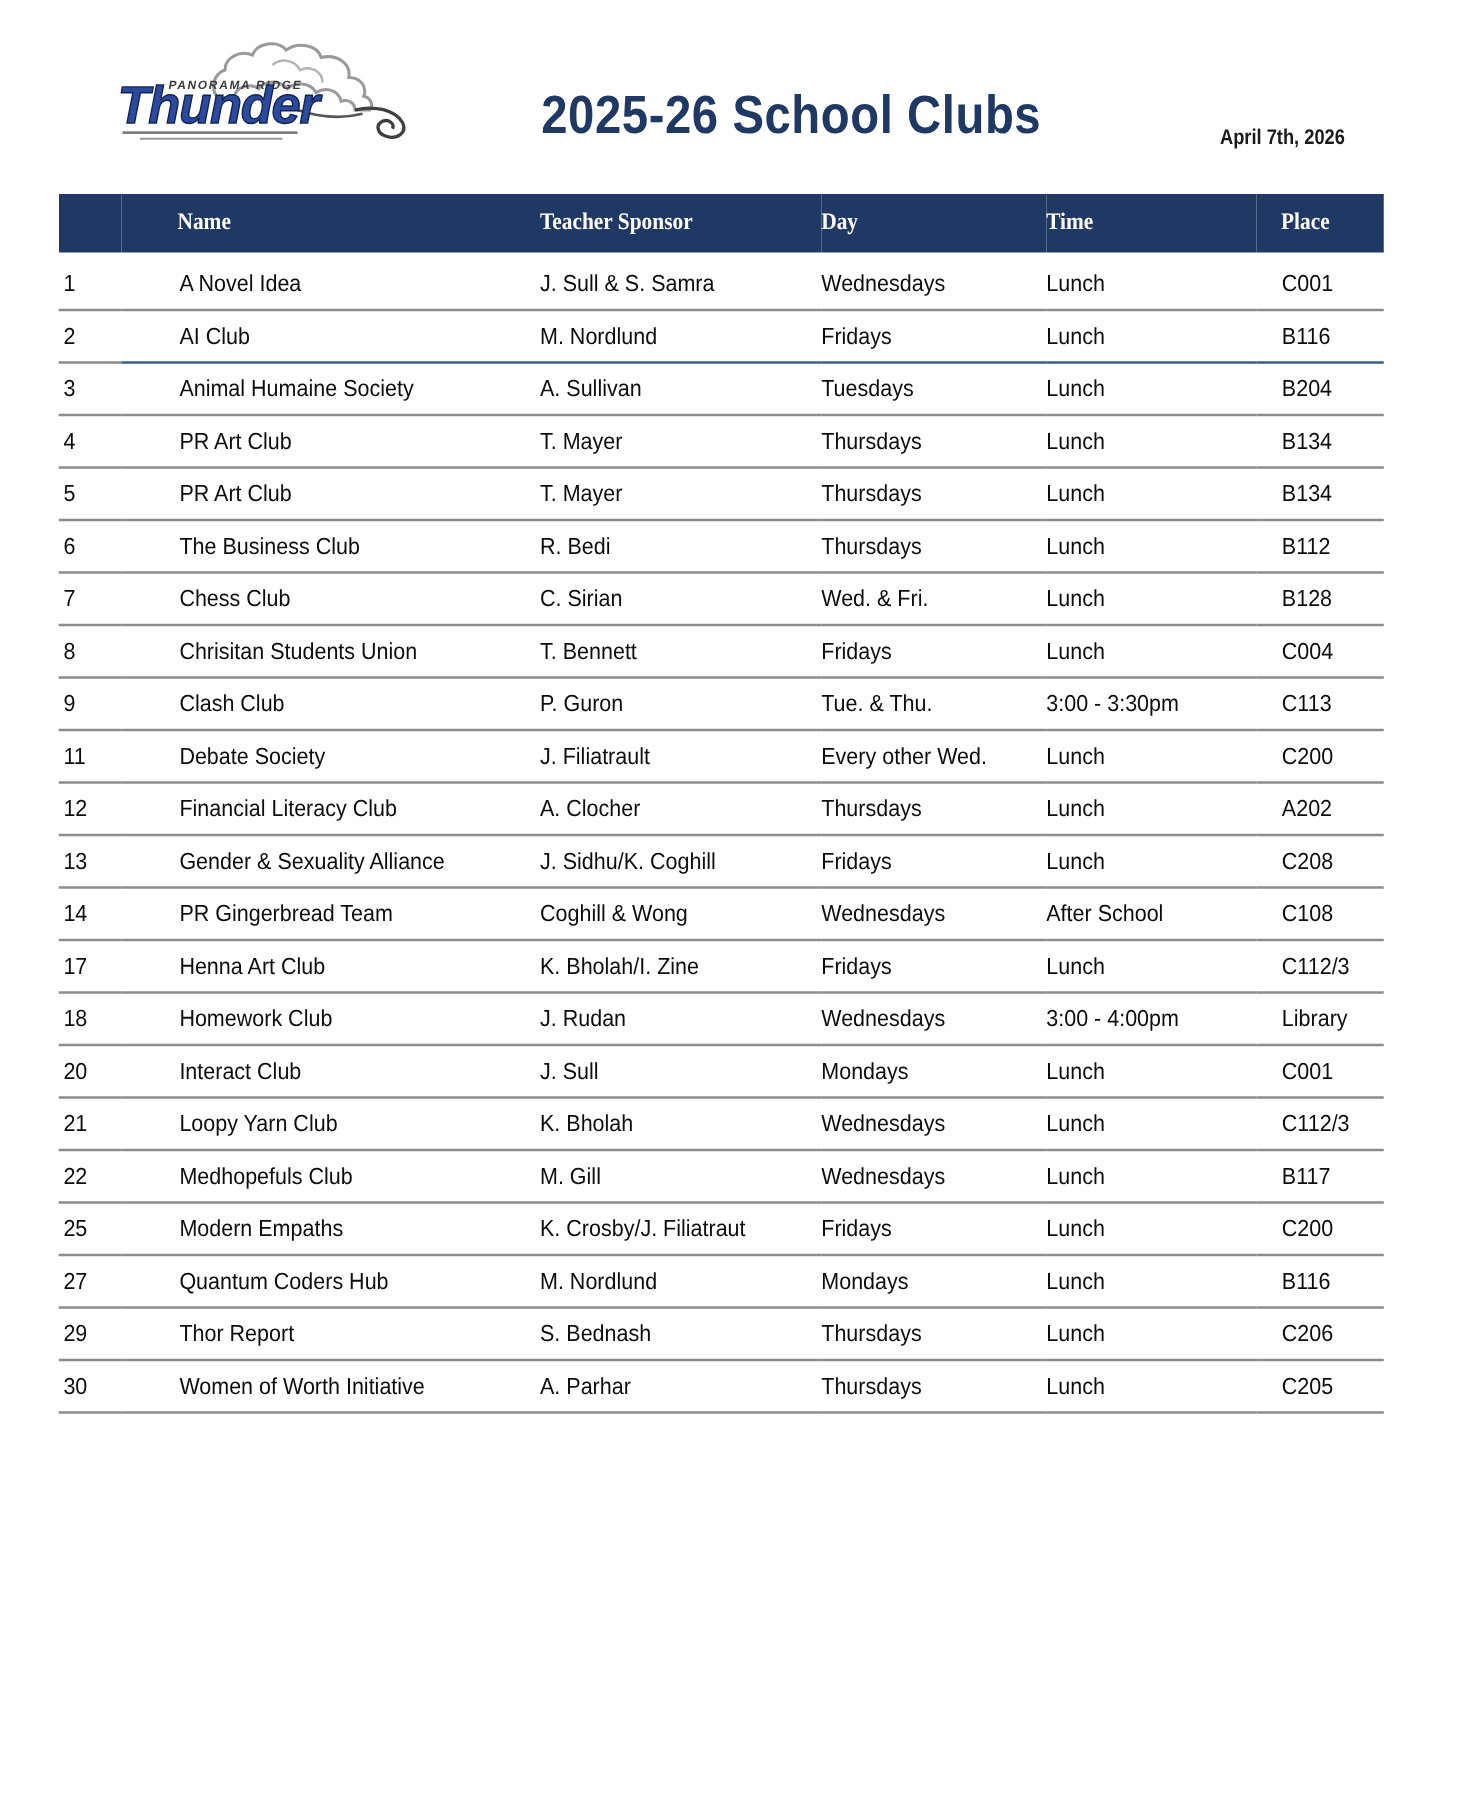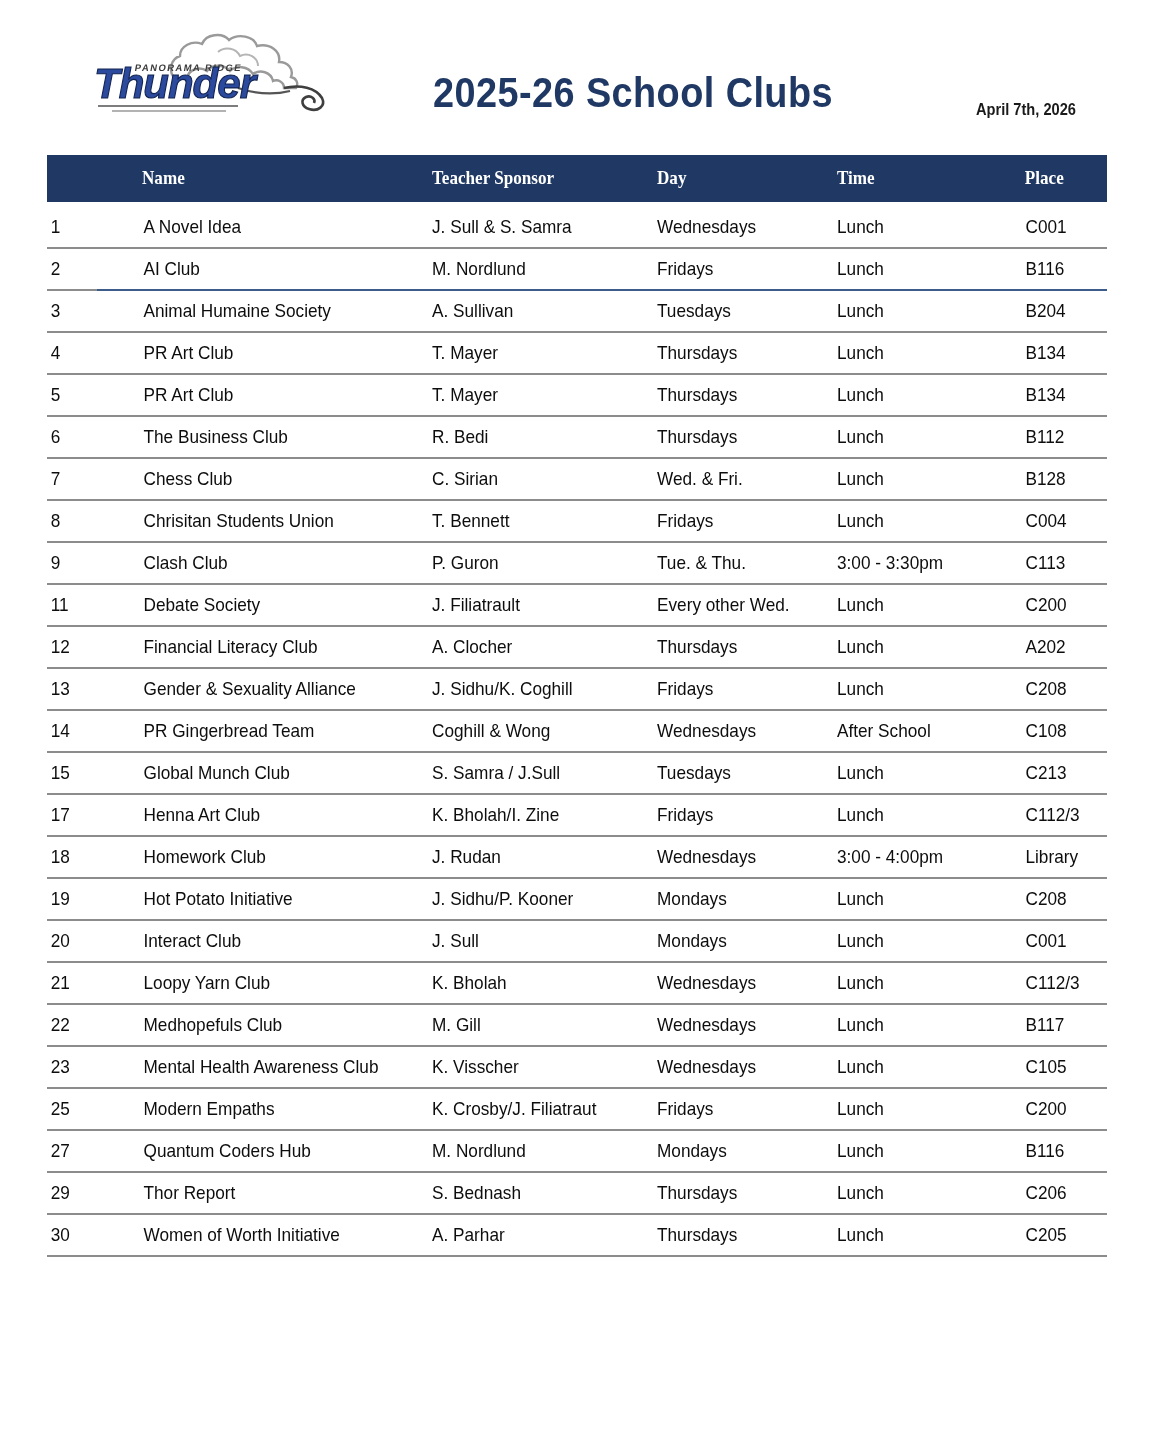--- a/index.html
+++ b/index.html
@@ -289,50 +289,34 @@
         </tr>
         <tr>
           <td class="cell-num">14</td>
           <td class="cell-name">PR Gingerbread Team</td>
           <td class="cell-teach">Coghill &amp; Wong</td>
           <td class="cell-day">Wednesdays</td>
           <td class="cell-time">After School</td>
           <td class="cell-place">C108</td>
         </tr>
         <tr>
-          <td class="cell-num">15</td>
-          <td class="cell-name">Global Munch Club</td>
-          <td class="cell-teach">S. Samra / J.Sull</td>
-          <td class="cell-day">Tuesdays</td>
-          <td class="cell-time">Lunch</td>
-          <td class="cell-place">C213</td>
-        </tr>
-        <tr>
           <td class="cell-num">17</td>
           <td class="cell-name">Henna Art Club</td>
           <td class="cell-teach"> K. Bholah/I. Zine</td>
           <td class="cell-day">Fridays</td>
           <td class="cell-time">Lunch</td>
           <td class="cell-place">C112/3</td>
         </tr>
         <tr>
           <td class="cell-num">18</td>
           <td class="cell-name">Homework Club</td>
           <td class="cell-teach">J. Rudan</td>
           <td class="cell-day">Wednesdays</td>
           <td class="cell-time">3:00 - 4:00pm</td>
           <td class="cell-place">Library</td>
-        </tr>
-        <tr>
-          <td class="cell-num">19</td>
-          <td class="cell-name">Hot Potato Initiative</td>
-          <td class="cell-teach">J. Sidhu/P. Kooner</td>
-          <td class="cell-day">Mondays</td>
-          <td class="cell-time">Lunch</td>
-          <td class="cell-place">C208</td>
         </tr>
         <tr>
           <td class="cell-num">20</td>
           <td class="cell-name">Interact Club</td>
           <td class="cell-teach">J. Sull</td>
           <td class="cell-day">Mondays</td>
           <td class="cell-time">Lunch</td>
           <td class="cell-place">C001</td>
         </tr>
         <tr>
@@ -345,28 +329,20 @@
         </tr>
         <tr>
           <td class="cell-num">22</td>
           <td class="cell-name">Medhopefuls Club</td>
           <td class="cell-teach">M. Gill</td>
           <td class="cell-day">Wednesdays</td>
           <td class="cell-time">Lunch</td>
           <td class="cell-place">B117</td>
         </tr>
         <tr>
-          <td class="cell-num">23</td>
-          <td class="cell-name">Mental Health Awareness Club</td>
-          <td class="cell-teach">K. Visscher</td>
-          <td class="cell-day">Wednesdays</td>
-          <td class="cell-time">Lunch</td>
-          <td class="cell-place">C105</td>
-        </tr>
-        <tr>
           <td class="cell-num">25</td>
           <td class="cell-name">Modern Empaths</td>
           <td class="cell-teach">K. Crosby/J. Filiatraut</td>
           <td class="cell-day">Fridays</td>
           <td class="cell-time">Lunch</td>
           <td class="cell-place">C200</td>
         </tr>
         <tr>
           <td class="cell-num">27</td>
           <td class="cell-name">Quantum Coders Hub</td>

